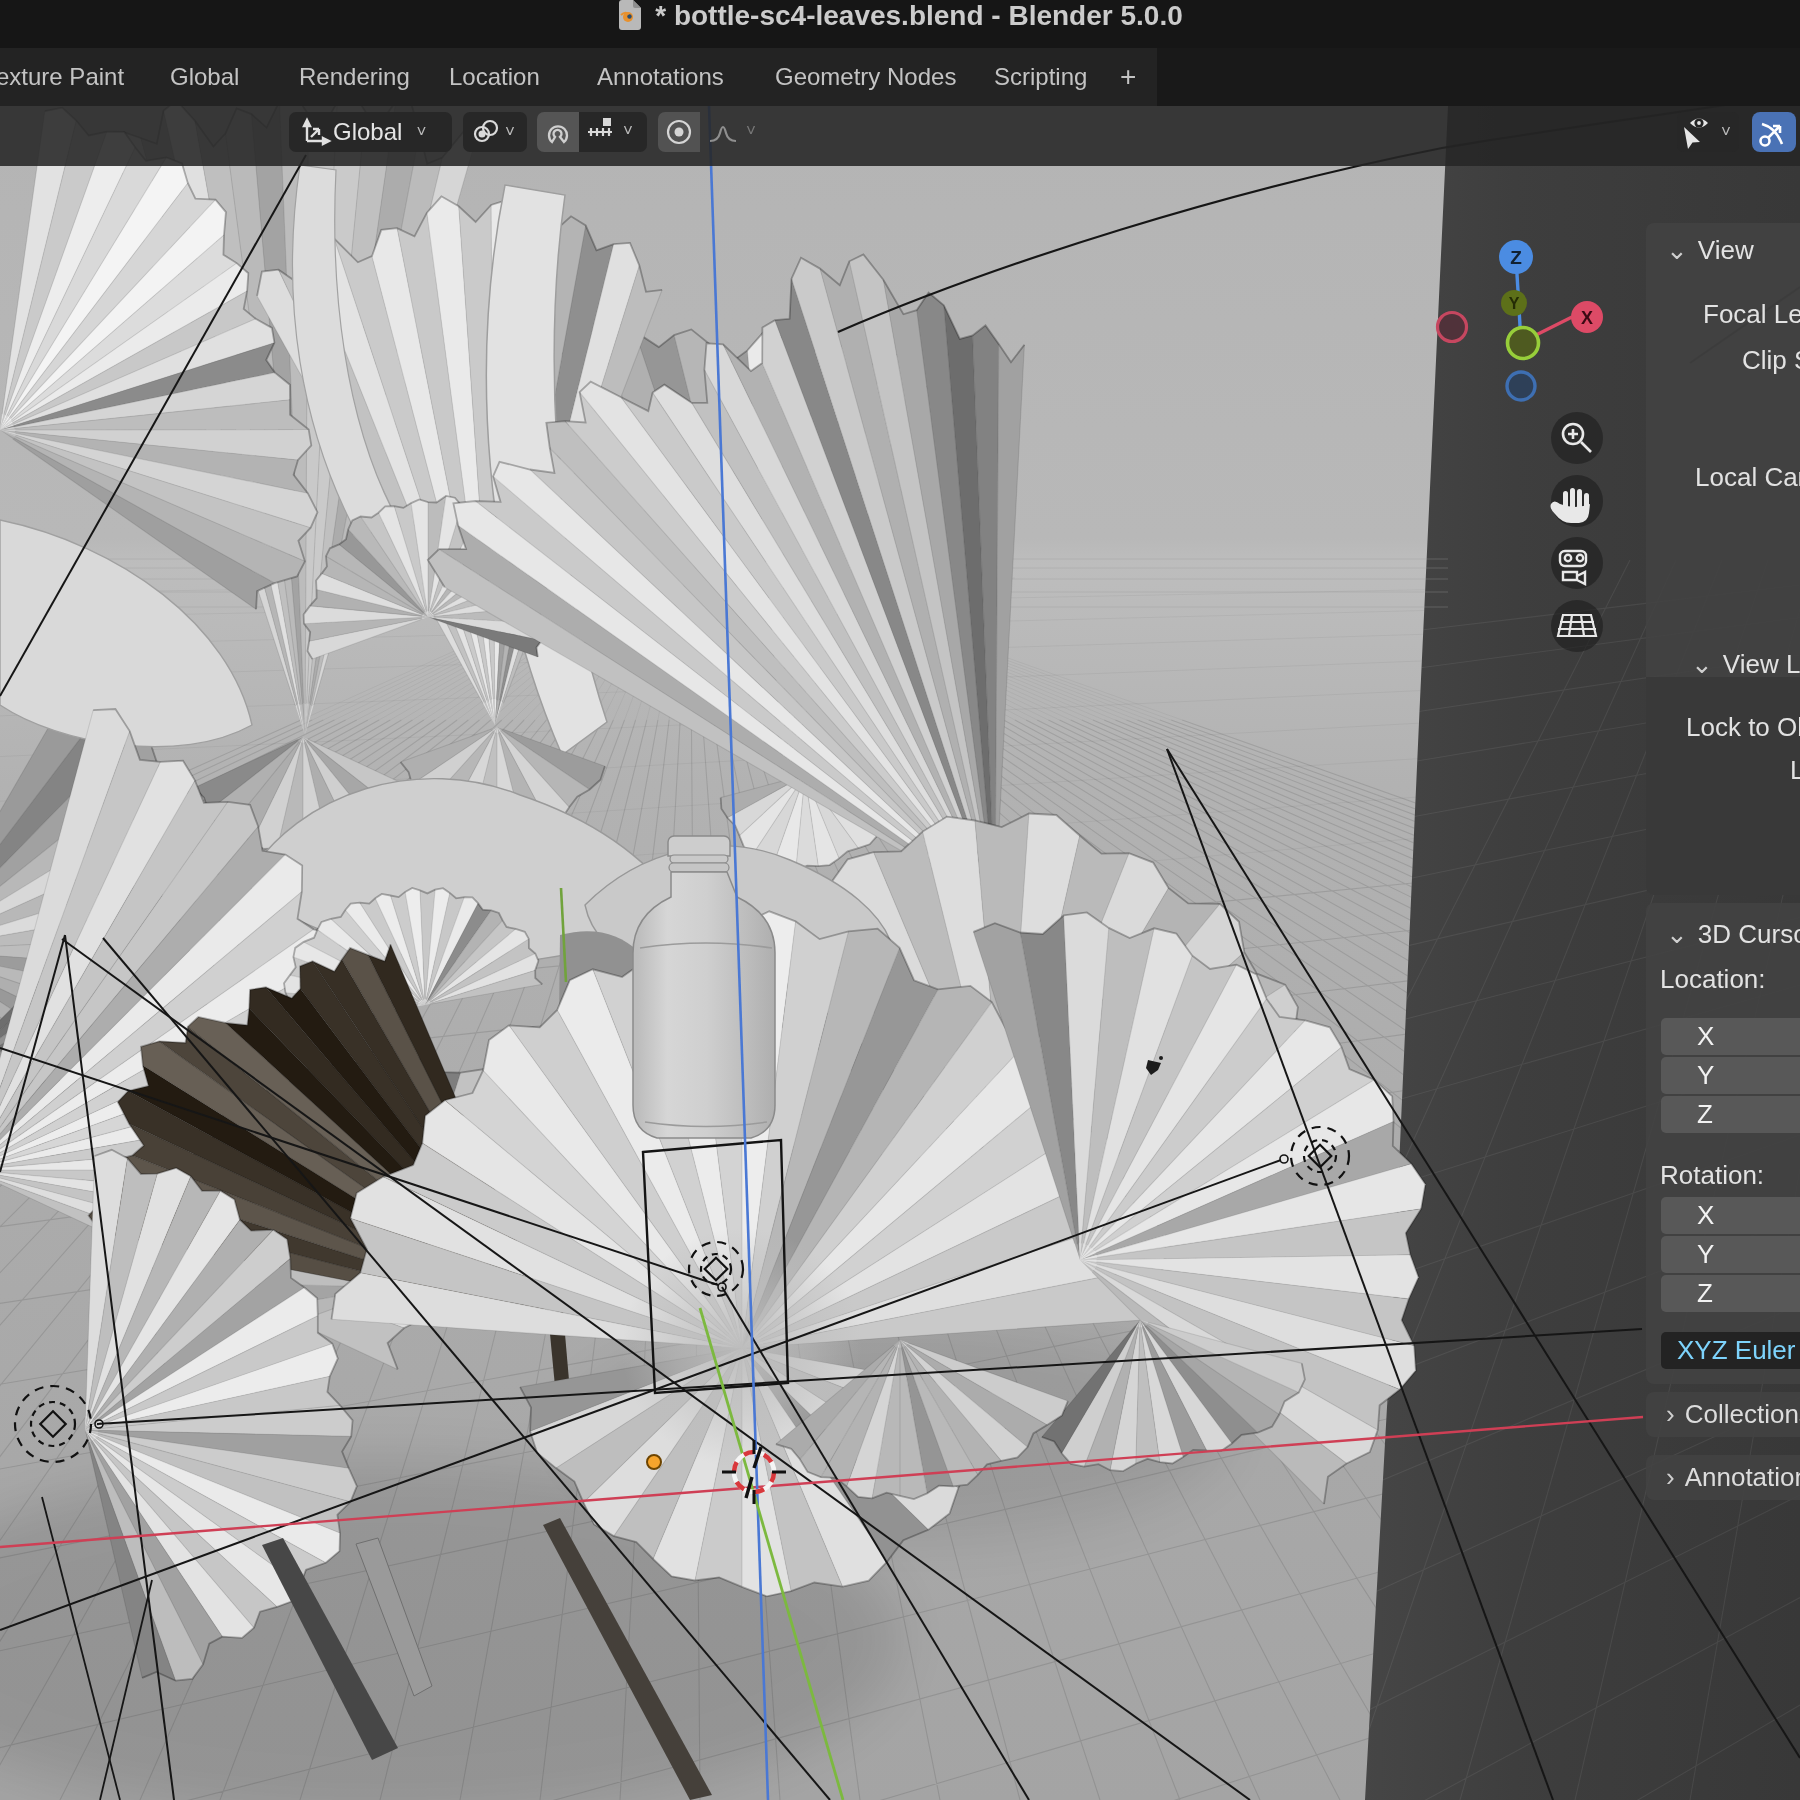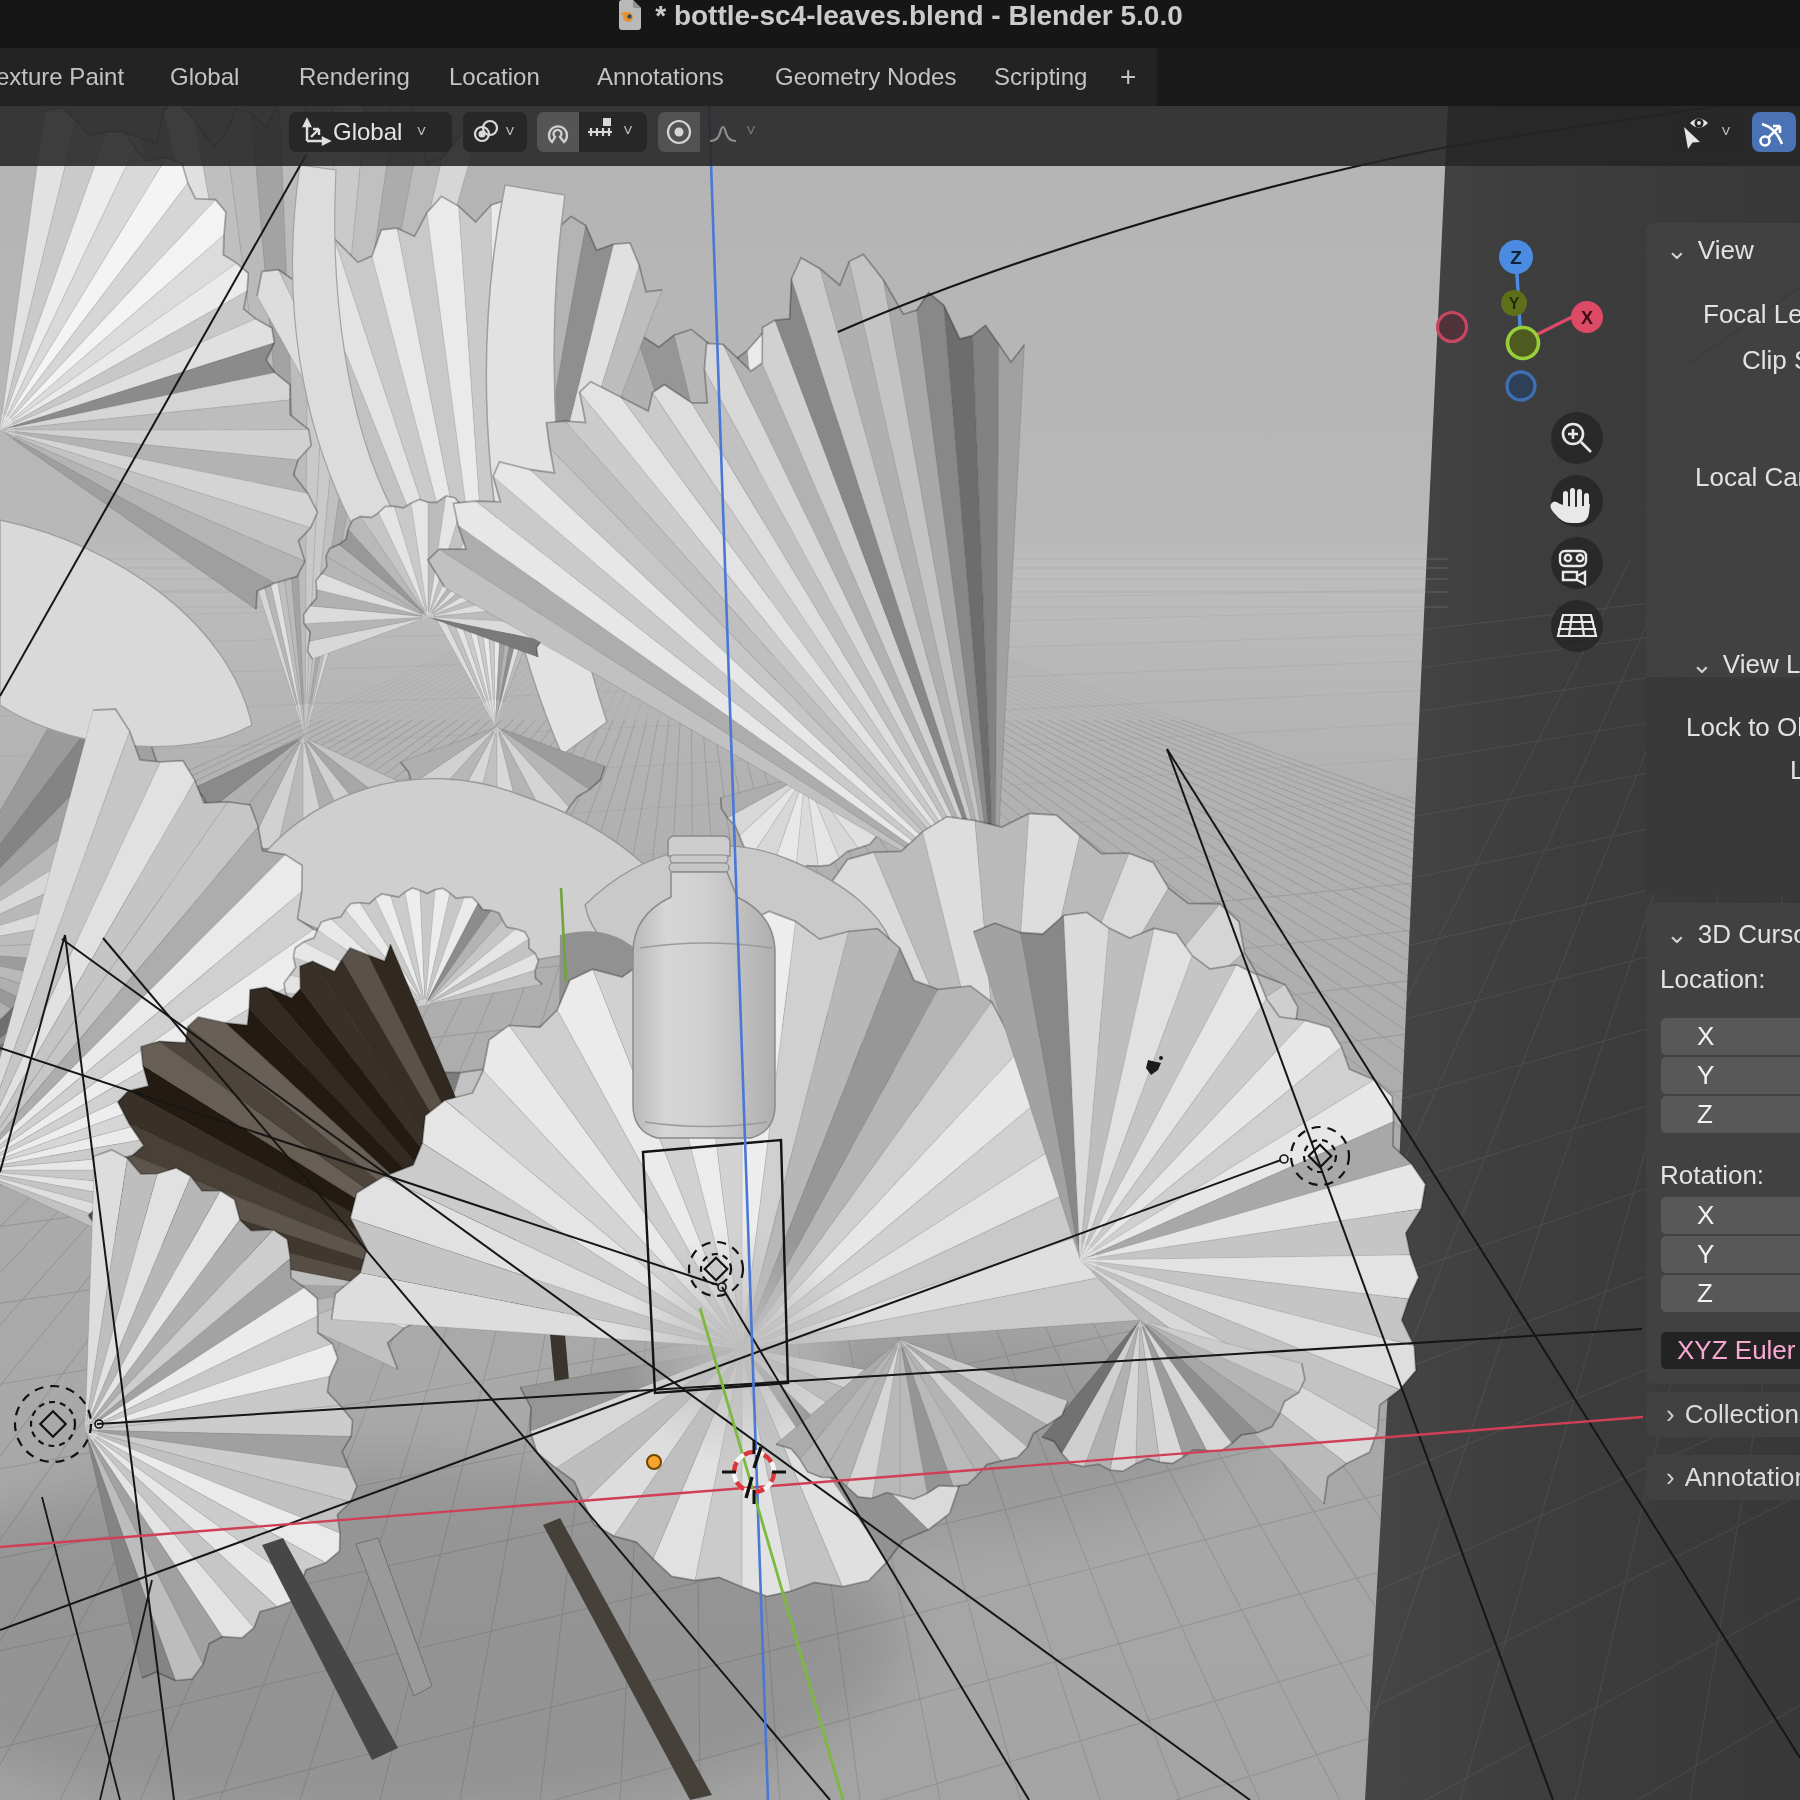--- a/index.html
+++ b/index.html
@@ -593,21 +593,21 @@
 <div class="panel" style="top:903px;height:481px">
   <div class="ph" style="top:16px"><span class="chev">⌄</span>3D Cursor</div>
   <div class="ph" style="top:61px;left:14px">Location:</div>
   <div class="fld" style="top:115px">X</div>
   <div class="fld" style="top:154px">Y</div>
   <div class="fld" style="top:193px">Z</div>
   <div class="ph" style="top:257px;left:14px">Rotation:</div>
   <div class="fld" style="top:294px">X</div>
   <div class="fld" style="top:333px">Y</div>
   <div class="fld" style="top:372px">Z</div>
-  <div class="fld" style="top:429px;background:#232323;color:#f9a8d4;padding-left:16px">XYZ Euler</div>
+  <div class="fld" style="top:429px;background:#232323;color:#7dd3fc;padding-left:16px">XYZ Euler</div>
 </div>
 <div class="panel" style="top:1392px;height:45px;display:flex;align-items:center"><span class="chev" style="margin-left:20px">›</span>Collections</div>
 <div class="panel" style="top:1455px;height:45px;display:flex;align-items:center"><span class="chev" style="margin-left:20px">›</span>Annotations</div>
 
 <div id="titlebar"><svg width="24" height="30" viewBox="0 0 24 30" style="margin-right:14px">
       <path d="M2,3 a3,3 0 0 1 3,-3 h11 l8,8 v19 a3,3 0 0 1 -3,3 h-16 a3,3 0 0 1 -3,-3 Z" fill="#b9b9b9"></path>
       <path d="M16,0 l8,8 h-6 a2,2 0 0 1 -2,-2 Z" fill="#8f8f8f"></path>
       <circle cx="11" cy="17" r="5" fill="#e8912d"></circle>
       <circle cx="12.5" cy="16.5" r="2.2" fill="#2b4d6e"></circle>
       <path d="M4,15 q4,-4 8,-1" stroke="#e8912d" stroke-width="2" fill="none"></path>

